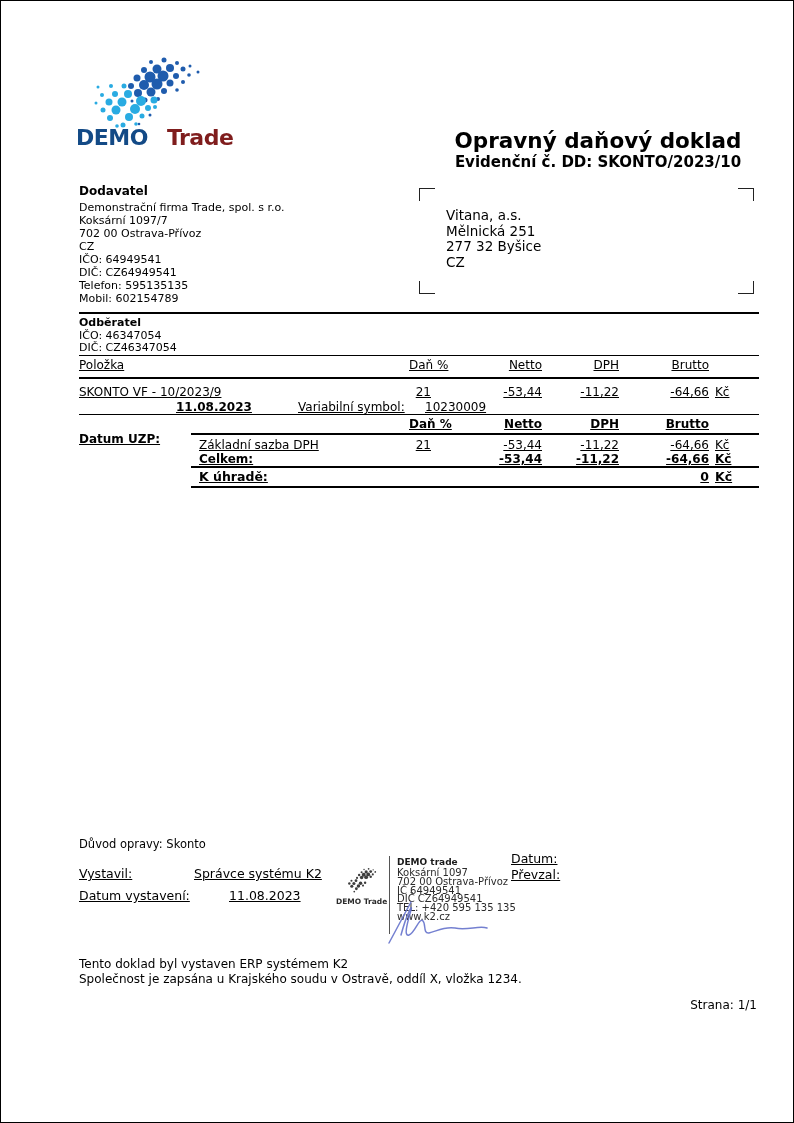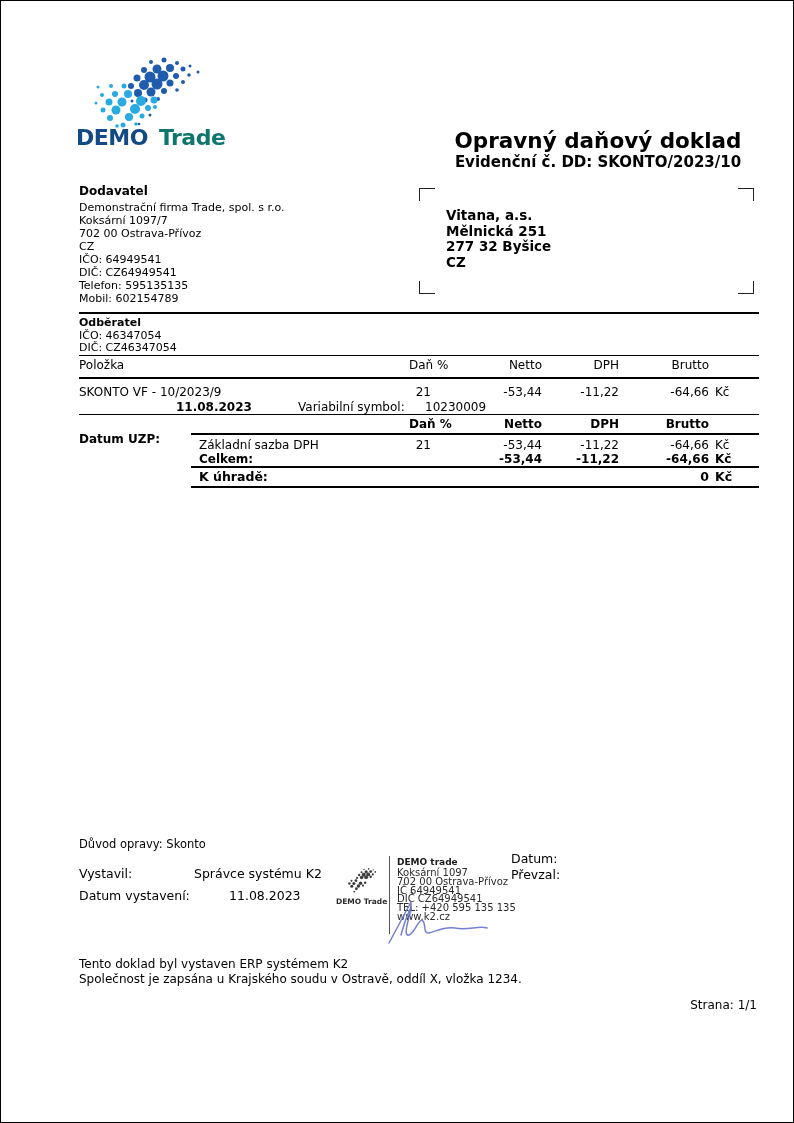--- a/index.html
+++ b/index.html
@@ -9,45 +9,45 @@
     border:1px solid #000; overflow:hidden;
     font-family:"DejaVu Sans","Liberation Sans",sans-serif; color:#000;
   }
   .abs { position:absolute; }
   .b { font-weight:bold; }
   .hline { position:absolute; background:#000; }
 
   
   .logo-text { position:absolute; left:75px; top:124px; font-size:22px; font-weight:bold; letter-spacing:-0.5px; white-space:nowrap; }
   .logo-demo { color:#134a86; }
-  .logo-trade { color:#0f766e; margin-left:11px; }
+  .logo-trade { color:#7f1d1d; margin-left:19px; }
 
   
   .title-block { position:absolute; left:436px; top:127px; width:322px; text-align:center; }
   .doc-title { font-size:21.5px; font-weight:bold; line-height:26px; white-space:nowrap; }
   .doc-subtitle { font-size:15px; font-weight:bold; line-height:17px; white-space:nowrap; }
 
   
   .supplier { position:absolute; left:78px; top:184px; font-size:11px; line-height:13px; }
   .supplier .lbl { font-size:12px; font-weight:bold; margin-bottom:3px; }
 
   
   .addr-window { position:absolute; left:418px; top:187px; width:335px; height:106px; }
   .corner { position:absolute; width:16px; height:13px; }
   .c-tl { left:0; top:0; border-left:1px solid #222; border-top:1px solid #222; }
   .c-tr { right:0; top:0; border-right:1px solid #222; border-top:1px solid #222; }
   .c-bl { left:0; bottom:0; border-left:1px solid #222; border-bottom:1px solid #222; }
   .c-br { right:0; bottom:0; border-right:1px solid #222; border-bottom:1px solid #222; }
-  .addr-text { position:absolute; left:27px; top:20px; font-size:13.5px; font-weight:bold; line-height:15.5px; }
+  .addr-text { position:absolute; left:27px; top:20px; font-size:13.5px; font-weight:normal; line-height:15.5px; }
 
   
   .customer { position:absolute; left:78px; top:315px; font-size:11px; line-height:12.5px; }
   .customer .lbl { font-weight:bold; line-height:13.5px; }
 
-  .cell { position:absolute; font-size:12px; line-height:14px; white-space:nowrap; }
+  .cell { position:absolute; font-size:12px; line-height:14px; white-space:nowrap;text-decoration:underline; }
   .sz13 { font-size:12.5px; }
 
   
   .col-item { left:78px; }
   .col-tax-h { left:408px; }
   .col-tax { left:370px; width:60px; text-align:right; }
   .col-netto { left:471px; width:70px; text-align:right; }
   .col-dph { left:548px; width:70px; text-align:right; }
   .col-brutto { left:638px; width:70px; text-align:right; }
   .col-kc { left:714px; }

